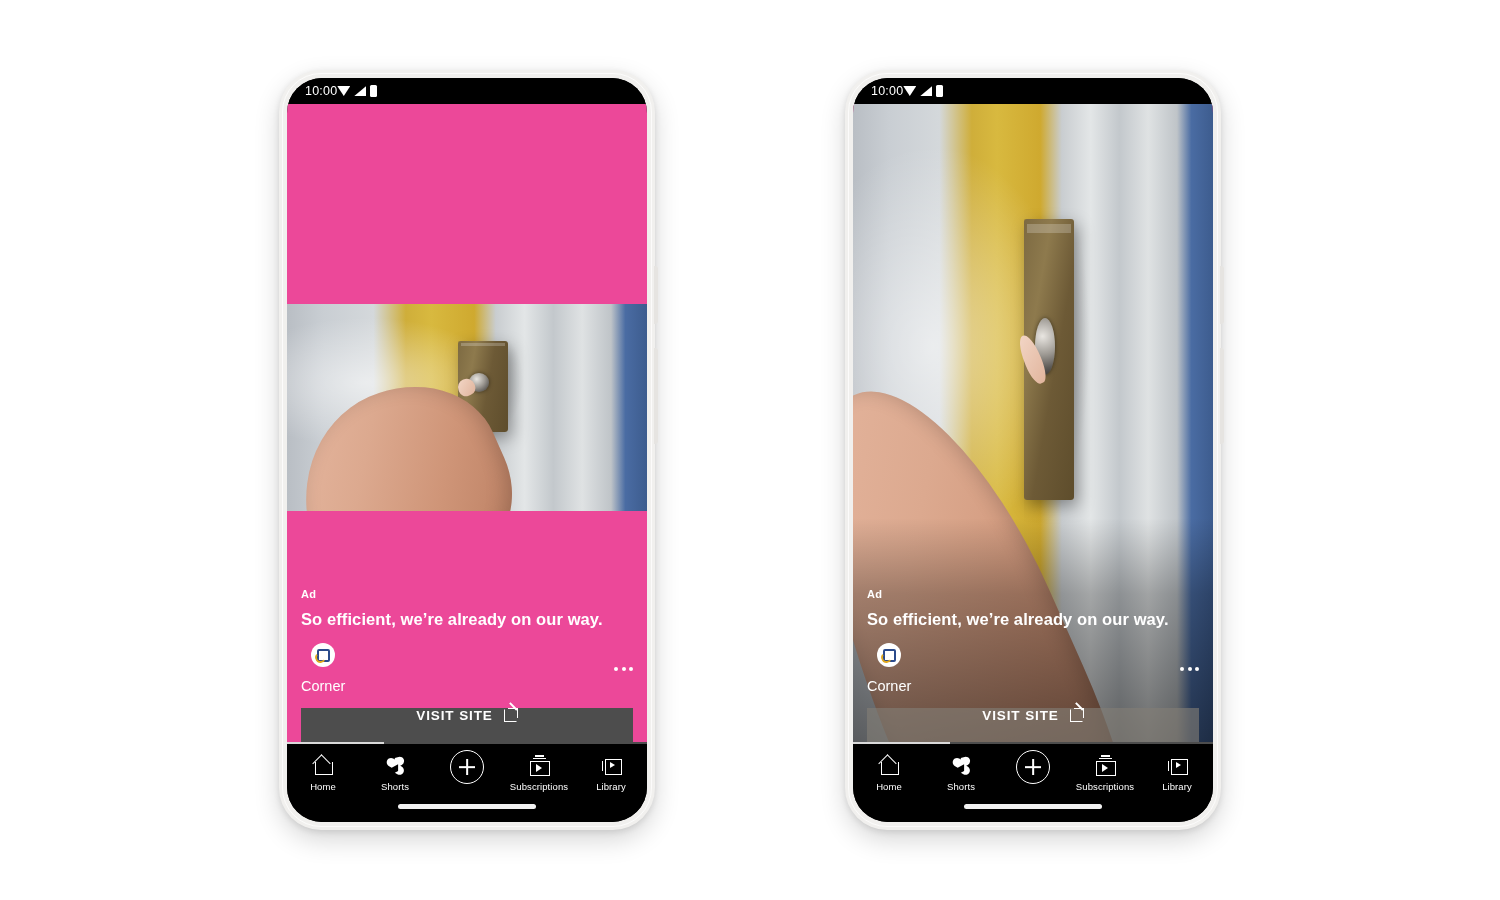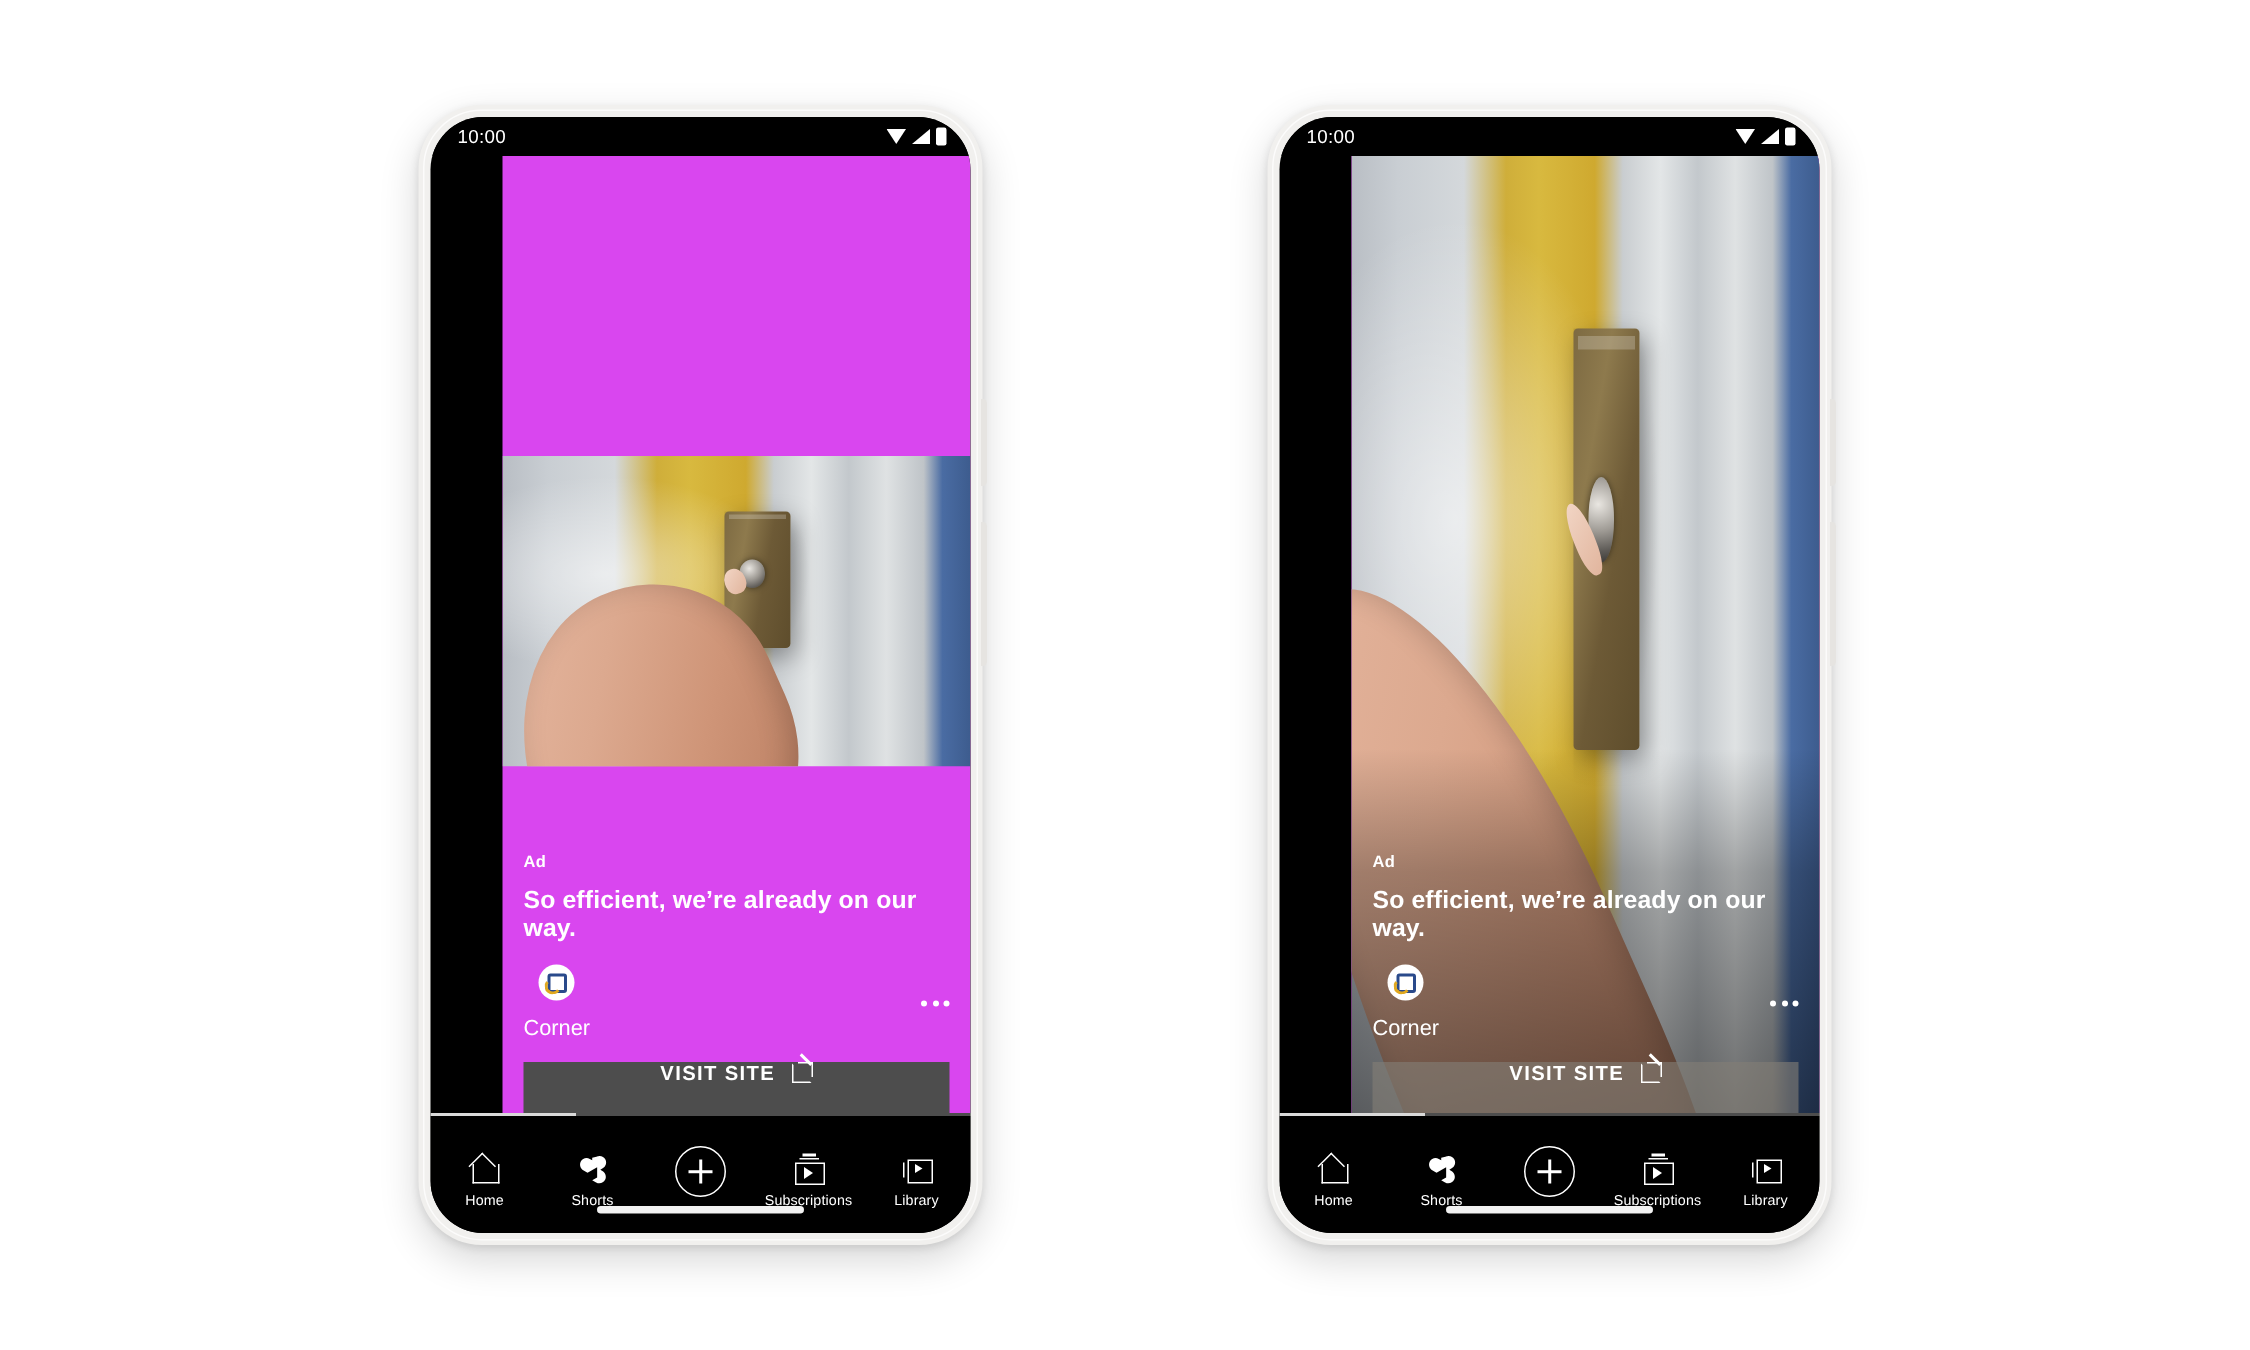--- a/index.html
+++ b/index.html
@@ -63,21 +63,21 @@
     flex-direction: column;
   }
 
   
   .statusbar {
     height: 26px;
     flex: 0 0 26px;
     background: #000;
     display: flex;
     align-items: center;
-    justify-content: space-between;
+    justify-content: flex-start;
     padding: 0 16px 0 18px;
     position: relative;
     z-index: 6;
     text-decoration: underline;
   }
   .status-time {
     color: #fff;
     font-size: 12.5px;
     font-weight: 500;
     letter-spacing: .2px;
@@ -96,23 +96,22 @@
   .ic-batt {
     width: 7px; height: 12px;
     background: #fff;
     border-radius: 1.5px;
   }
 
   
   .video-stage {
     flex: 1 1 auto;
     position: relative;
-    background: #d946ef;
+    background: #ec4899;
     overflow: hidden;
-    margin-left: 48px;
   }
 
   
   .artwork {
     position: absolute;
     inset: 0;
     overflow: hidden;
     background:
       
       linear-gradient(90deg,
@@ -307,21 +306,21 @@
     background: #d9d9d9;
   }
 
   
   .bottom-nav {
     flex: 0 0 auto;
     height: 58px;
     background: #000;
     display: flex;
     align-items: flex-start;
-    padding-top: 25px;
+    padding-top: 11px;
     z-index: 5;
   }
   .nav-item {
     flex: 1 1 0;
     display: flex;
     flex-direction: column;
     align-items: center;
     gap: 5px;
     cursor: pointer;
   }

